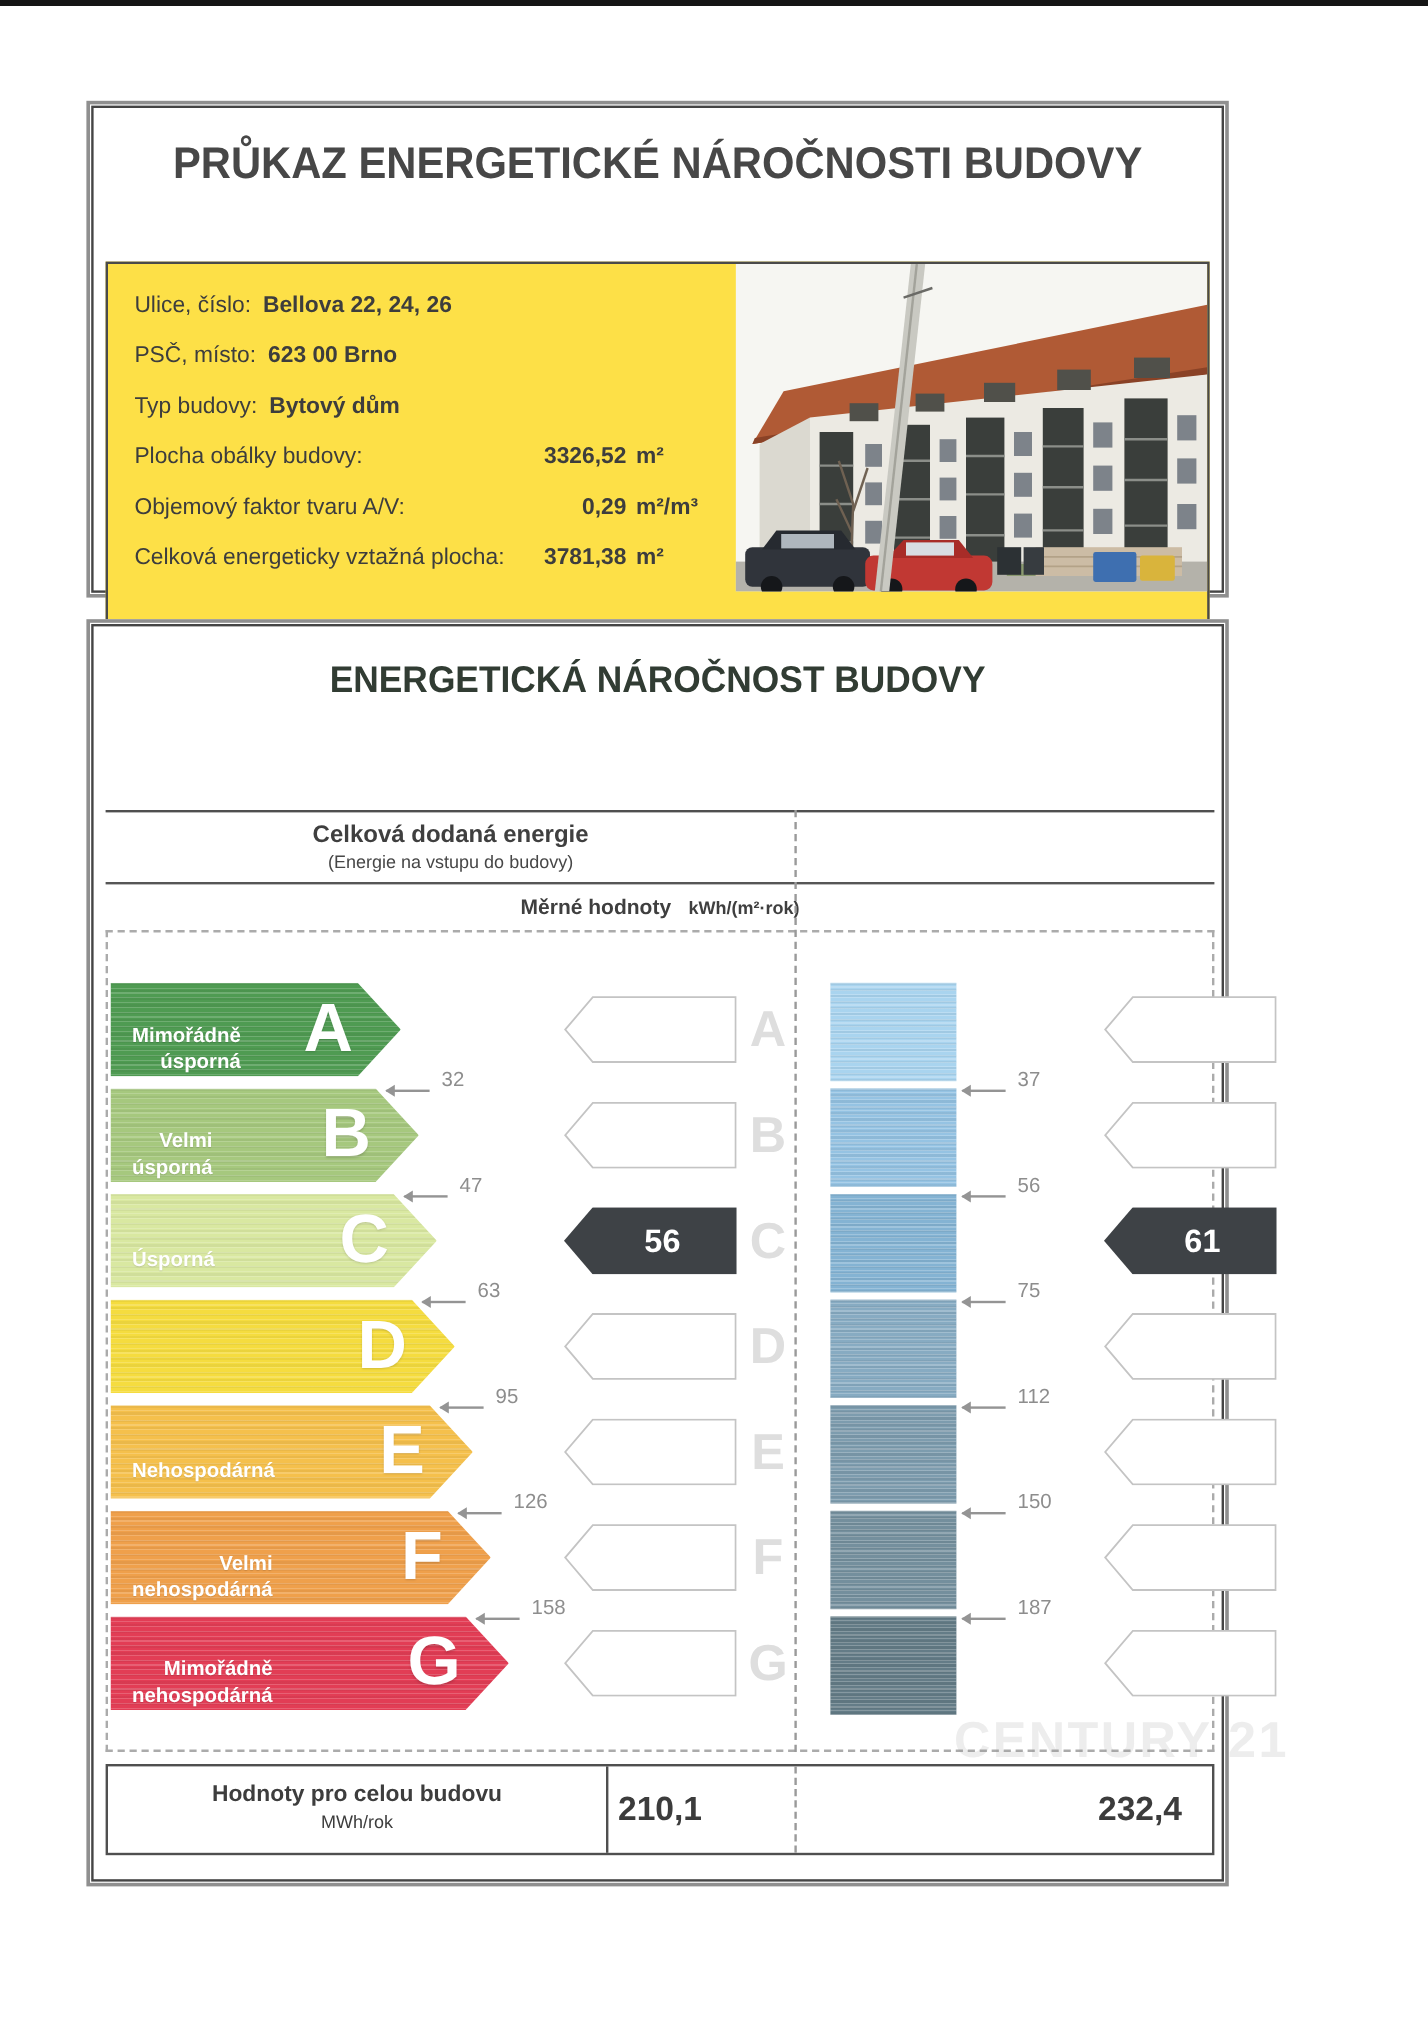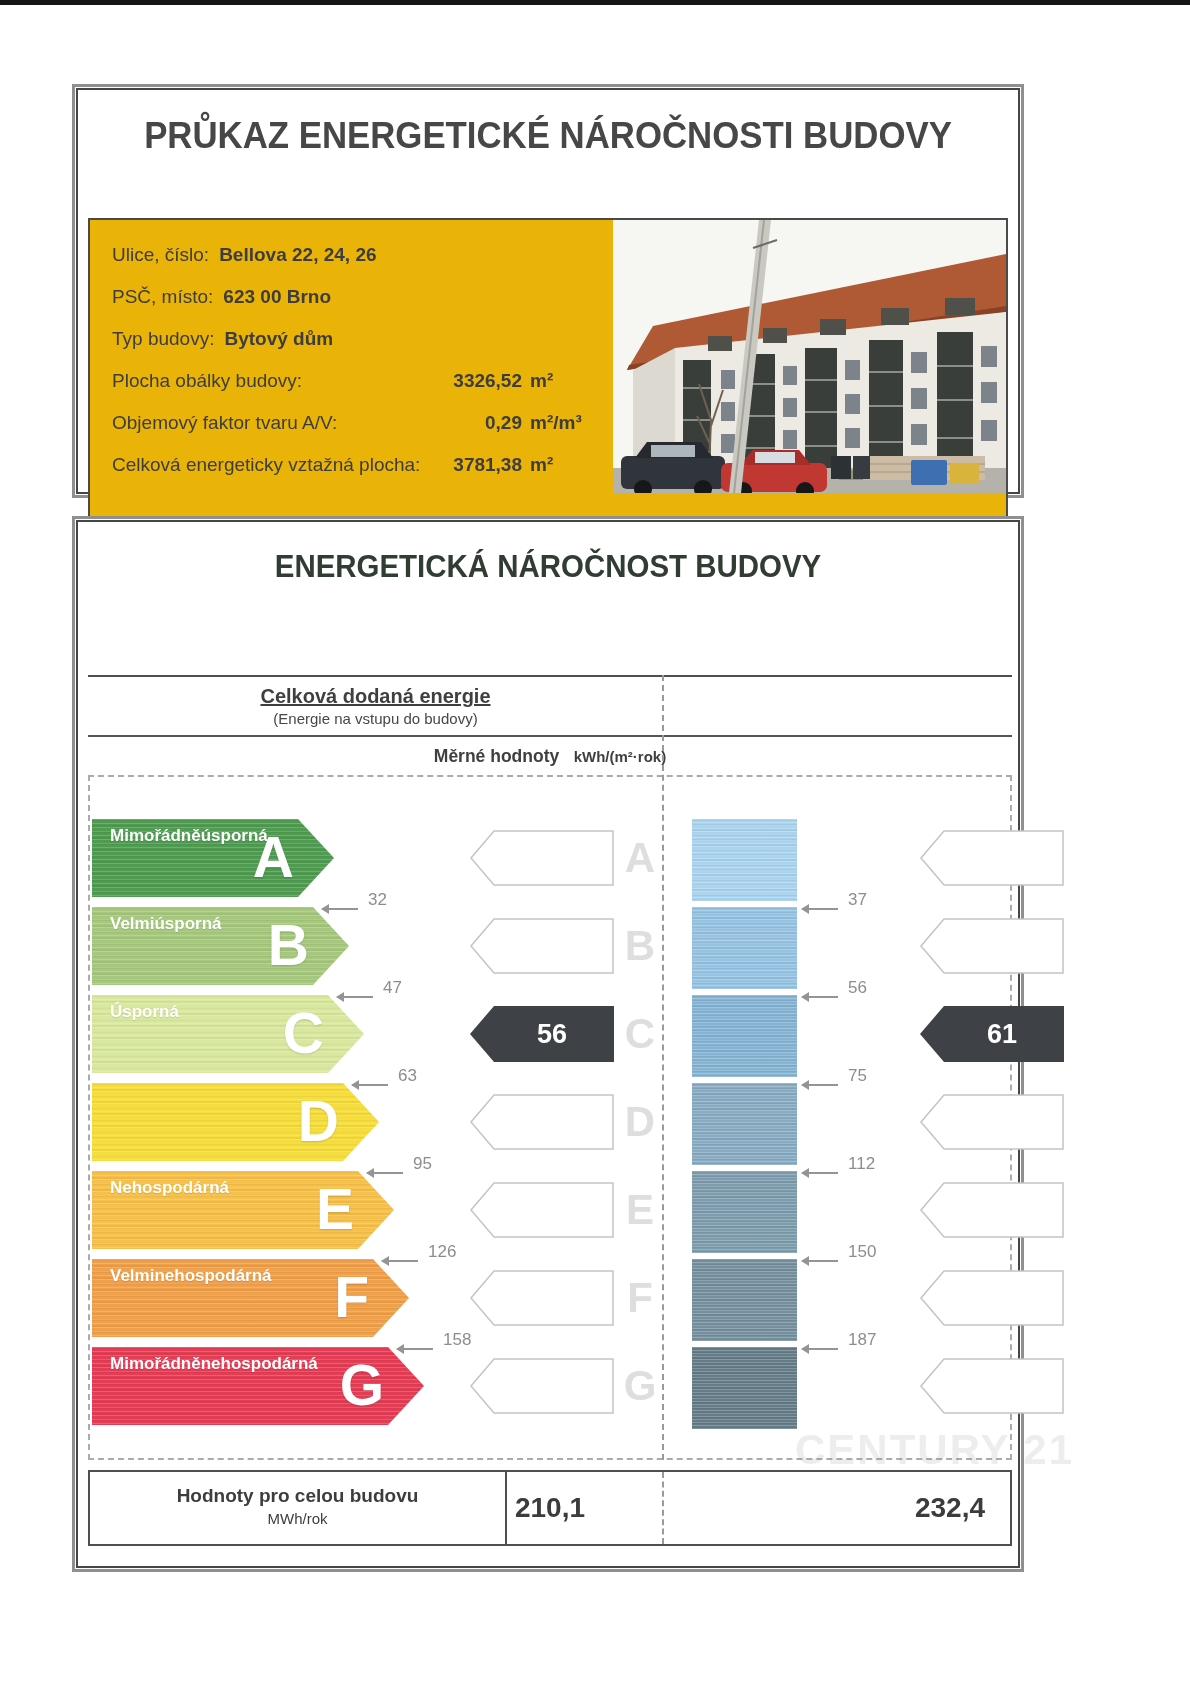--- a/index.html
+++ b/index.html
@@ -15,38 +15,38 @@
 
   .frame1 { left:72px; top:84px; width:952px; height:414px; }
   .frame2 { left:72px; top:516px; width:952px; height:1056px; }
 
   
   .cert-title { position:absolute; left:0; right:0; top:28px; text-align:center;
     font-size:37px; font-weight:bold; color:#474747; letter-spacing:0px; transform:scaleX(.94); }
   .cert-subtitle { position:absolute; left:0; right:0; top:86px; text-align:center;
     font-size:15.5px; font-weight:bold; color:#a2a2a2; }
 
-  .info-frame { position:absolute; left:13px; top:131px; width:920px; height:337px; border:2px solid #4a4a4a; background:#eab308; }
+  .info-frame { position:absolute; left:13px; top:131px; width:920px; height:337px; border:2px solid #4a4a4a; background:#fde047; }
   .info-fields { position:absolute; left:0; top:0; width:525px; height:273px; }
   .info-row { position:absolute; left:22px; height:26px; font-size:19px; color:#3d3d3d; white-space:nowrap; }
   .info-row .lbl { font-weight:normal; }
   .info-row .val-inline { font-weight:bold; margin-left:10px; }
   .info-row .val-col { position:absolute; left:250px; width:160px; text-align:right; font-weight:bold; }
   .info-row .unit-col { position:absolute; left:418px; font-weight:bold;text-align:center; }
 
   .photo { position:absolute; right:0; top:0; width:393px; height:273px; }
 
   
   .main-heading { position:absolute; left:0; right:0; top:1px; text-align:center;
     font-size:31px; font-weight:bold; color:#313c33; transform:scaleX(.95); }
 
   .col-headers { position:absolute; left:88px; top:675px; width:924px; height:62px;
     border-top:2px solid #4f4f4f; border-bottom:2px solid #565656; }
   .col-head { position:absolute; top:0; height:100%; text-align:center; }
-  .col-head .t { display:block; margin-top:8px; font-size:20px; font-weight:bold; color:#3f3f3f;text-decoration:underline; }
+  .col-head .t { display:block; margin-top:8px; font-size:20px; font-weight:bold; color:#3f3f3f; }
   .col-head .s { display:block; margin-top:2px; font-size:15px; color:#474747; }
   .col-head-left { left:0; width:575px; }
   .col-head-right { left:575px; width:349px; }
 
   .units-line { position:absolute; left:88px; top:746px; width:924px; text-align:center; color:#3f3f3f; }
   .units-line .u1 { font-size:17.5px; font-weight:bold; }
   .units-line .u2 { font-size:15px; margin-left:10px;font-weight:bold; }
 
   .divider-dashed-v { position:absolute; left:662px; top:675px; width:0; height:785px; border-left:2px dashed #9a9a9a; pointer-events:none; }
   .divider-dashed-v2 { position:absolute; left:662px; top:1472px; width:0; height:72px; border-left:2px dashed #9a9a9a; pointer-events:none; }
@@ -55,21 +55,21 @@
   .chart { position:absolute; left:88px; top:775px; width:924px; height:685px;
     border:2px dashed #ababab; background:#ffffff; }
   .crow { position:absolute; left:0; width:100%; height:78px; }
 
   
   .band { position:absolute; left:2px; top:0; height:78px;
     clip-path:polygon(0 0, calc(100% - 36px) 0, 100% 50%, calc(100% - 36px) 100%, 0 100%);
     background-image:repeating-linear-gradient(180deg, rgba(255,255,255,.18) 0 1px, rgba(0,0,0,0) 1px 4px),
                      repeating-linear-gradient(180deg, rgba(0,0,0,.045) 0 2px, rgba(0,0,0,0) 2px 6px); }
   .w0{width:242px} .w1{width:257px} .w2{width:272px} .w3{width:287px} .w4{width:302px} .w5{width:317px} .w6{width:332px}
-  .band-label { position:absolute; left:18px; top:6px; height:100%; display:flex; flex-direction:row; justify-content:center;
+  .band-label { position:absolute; left:18px; top:16px; height:100%; display:flex; flex-direction:column; justify-content:center;
     font-size:17px; font-weight:bold; color:#ffffff; line-height:1.3; text-shadow:0 1px 1px rgba(0,0,0,.12);text-align:right; }
   .band-letter { position:absolute; right:40px; top:50%; transform:translateY(-52%);
     font-size:57px; font-weight:bold; color:#ffffff; text-shadow:0 1px 2px rgba(0,0,0,.15); }
 
   
   .thr { position:absolute; top:69px; height:22px; display:flex; align-items:flex-end; white-space:nowrap; }
   .thr-line { display:inline-block; width:36px; height:2px; background:#949494; position:relative; margin-right:10px; }
   .thr-line:before { content:""; position:absolute; left:-1px; top:-4px; width:0; height:0;
     border-top:5px solid transparent; border-bottom:5px solid transparent; border-right:8px solid #949494; }
   .thr-num { font-size:17px; color:#8d8d8d; }

